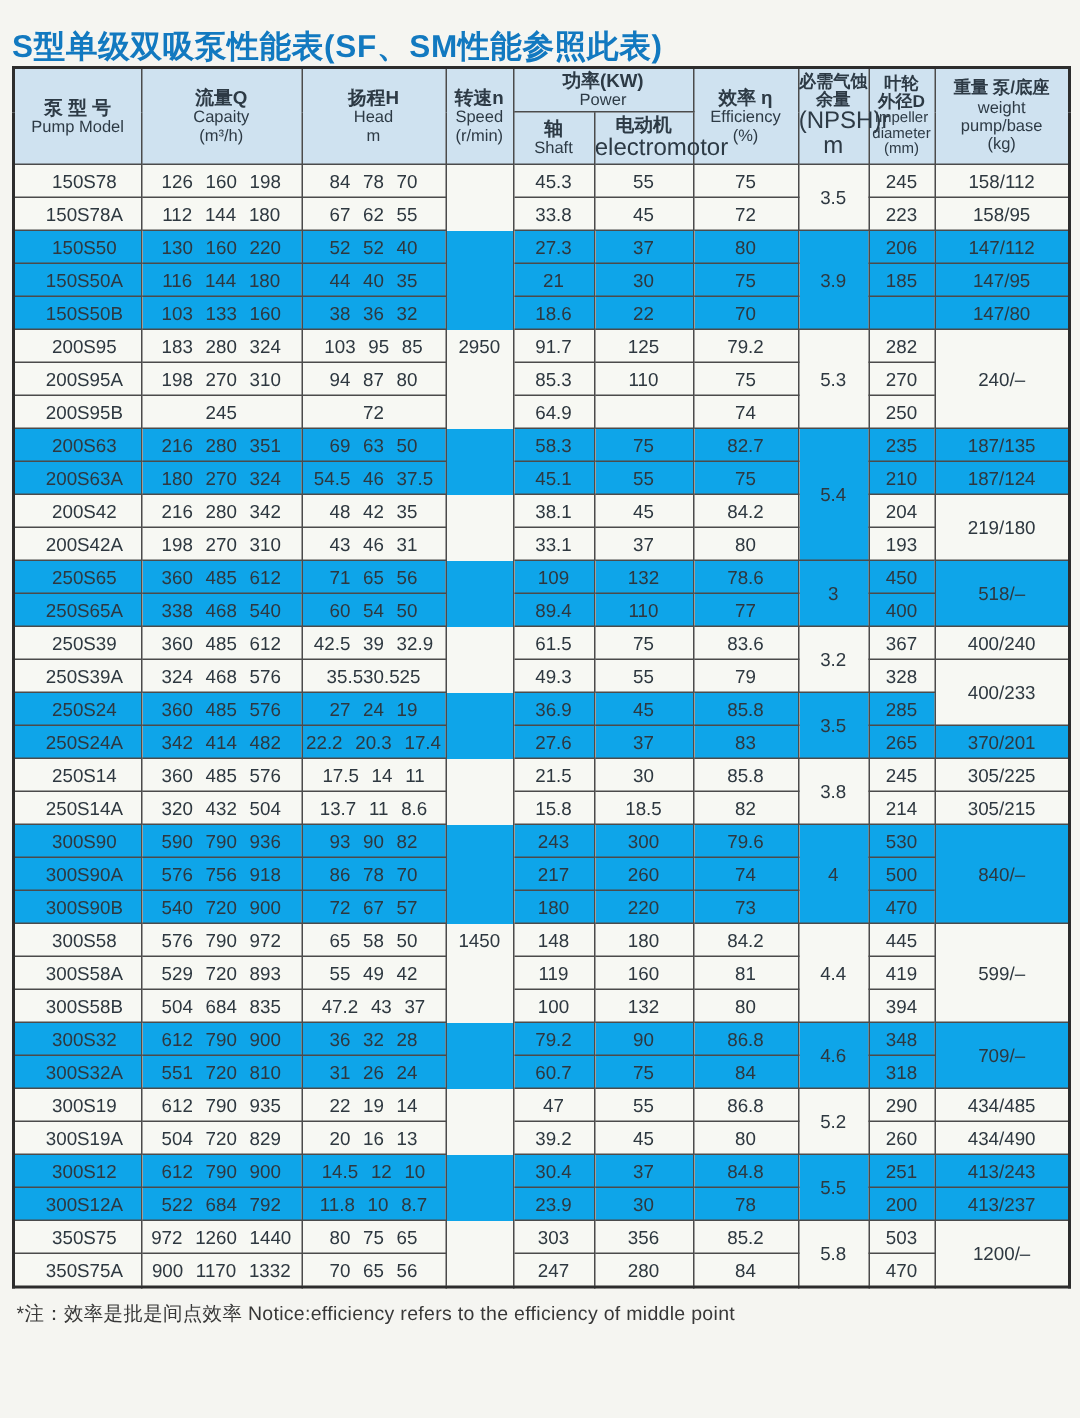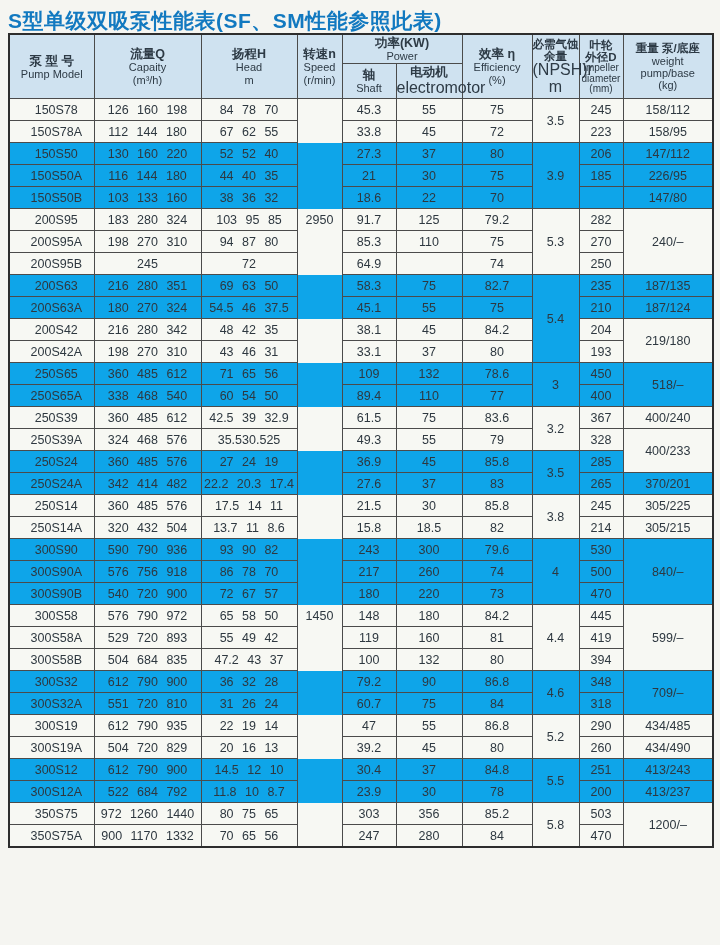--- a/index.html
+++ b/index.html
@@ -3,21 +3,21 @@
 <meta charset="utf-8">
 <style>
   * { box-sizing: border-box; }
   html, body { margin: 0; padding: 0; }
   body {
     width: 720px; height: 945px;
     background: #f5f5f1;
     font-family: "Liberation Sans", sans-serif;
     overflow: hidden;
   }
-  .page { width: 720px; height: 911px; padding: 9px 8px 0 8px; position: relative; }
+  .page { width: 720px; height: 911px; padding: 20px 8px 0 8px; position: relative; }
 
   .title {
     color: #1279c0; font-size: 21px; font-weight: bold;
     margin: 0; letter-spacing: 0.5px; line-height: 1.15;
   }
   .subtitle {
     color: #1279c0; font-size: 12.3px; font-weight: bold;
     margin: 1px 0 6px 0; letter-spacing: 0.1px;
   }
 
@@ -173,21 +173,21 @@
         </tr>
         <tr class="band-b">
           <td class="model">150S50A</td>
           <td class="nums">116 144 180</td>
           <td class="nums">44 40 35</td>
           <td class="speed"></td>
           <td>21</td>
           <td>30</td>
           <td>75</td>
           <td>185</td>
-          <td>226/95</td>
+          <td>147/95</td>
         </tr>
         <tr class="band-b">
           <td class="model">150S50B</td>
           <td class="nums">103 133 160</td>
           <td class="nums">38 36 32</td>
           <td class="speed"></td>
           <td>18.6</td>
           <td>22</td>
           <td>70</td>
           <td></td>
@@ -509,13 +509,14 @@
           <td class="nums">70 65 56</td>
           <td class="speed"></td>
           <td>247</td>
           <td>280</td>
           <td>84</td>
           <td>470</td>
         </tr>
       </tbody>
   </table>
 
+  <div class="footnote">*注：效率是批是间点效率 Notice:efficiency refers to the efficiency of middle point</div>
 </div>
 
 </body></html>

